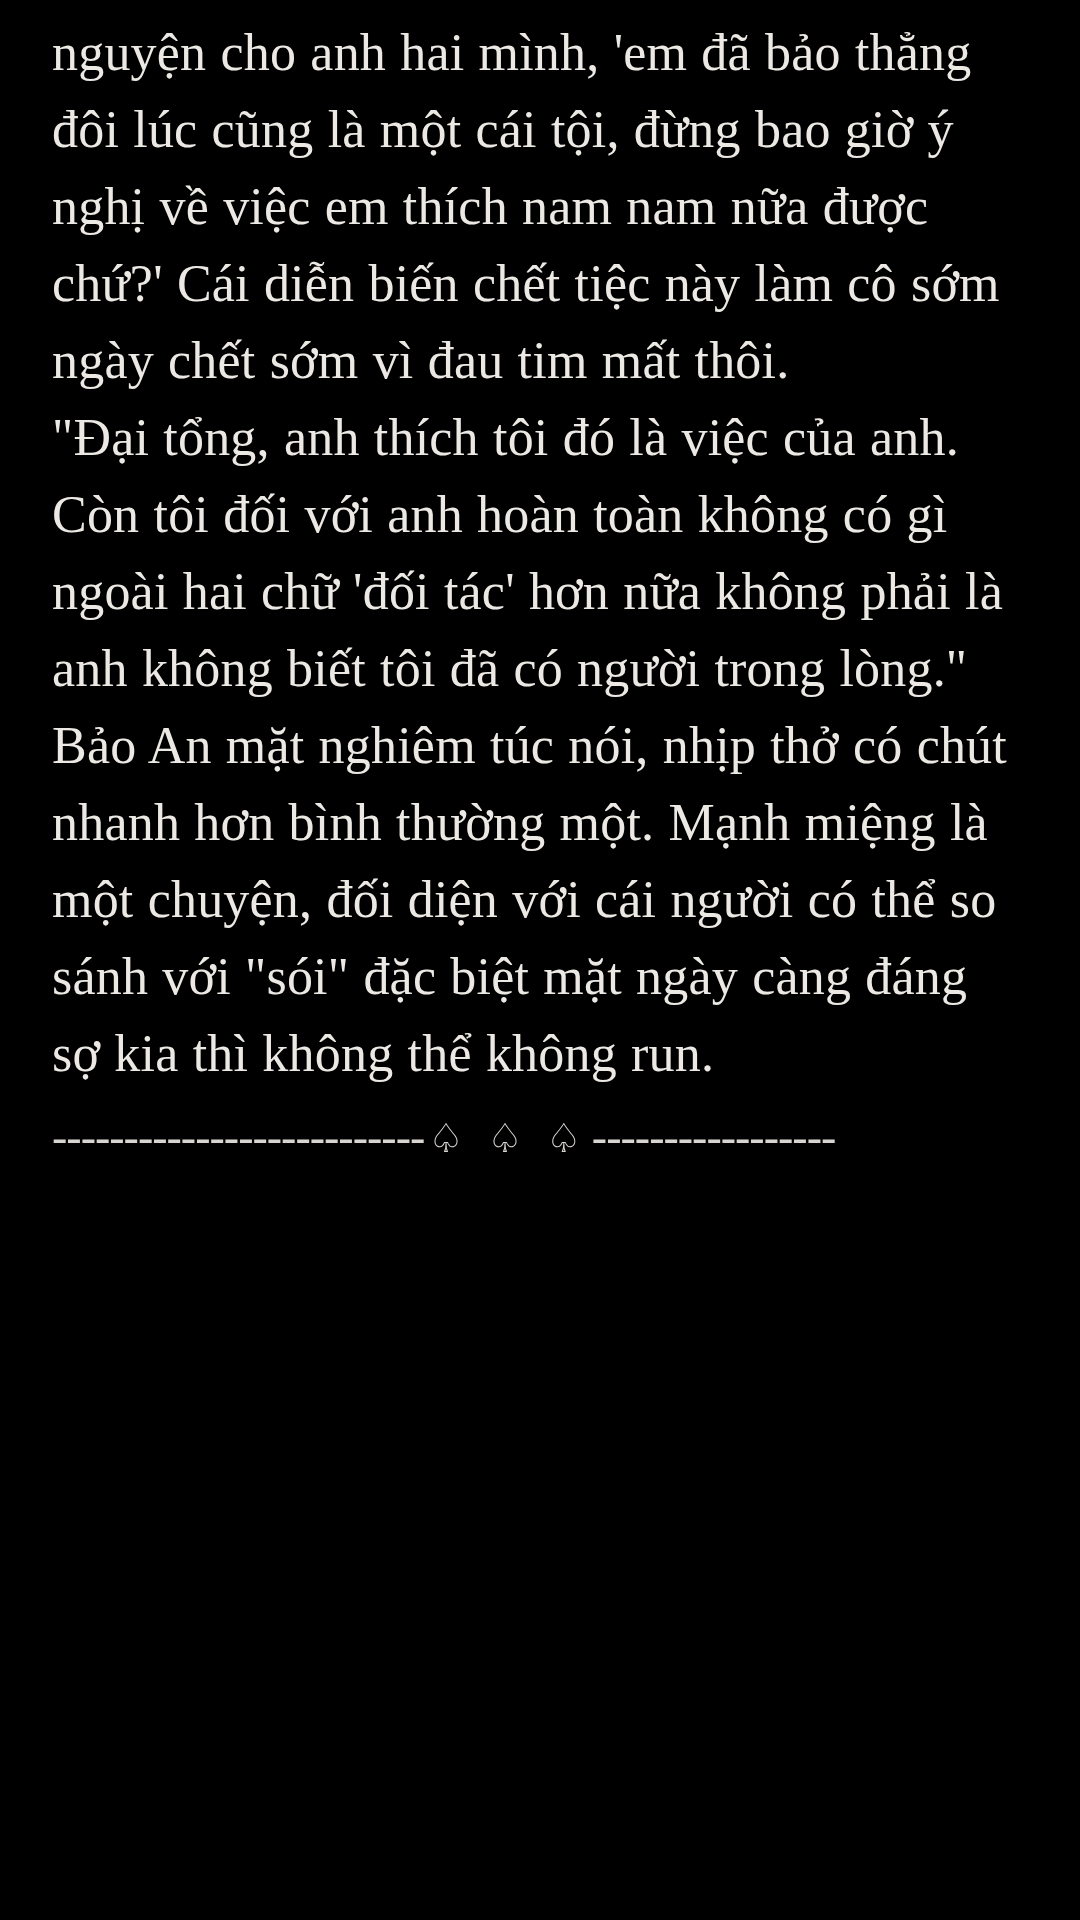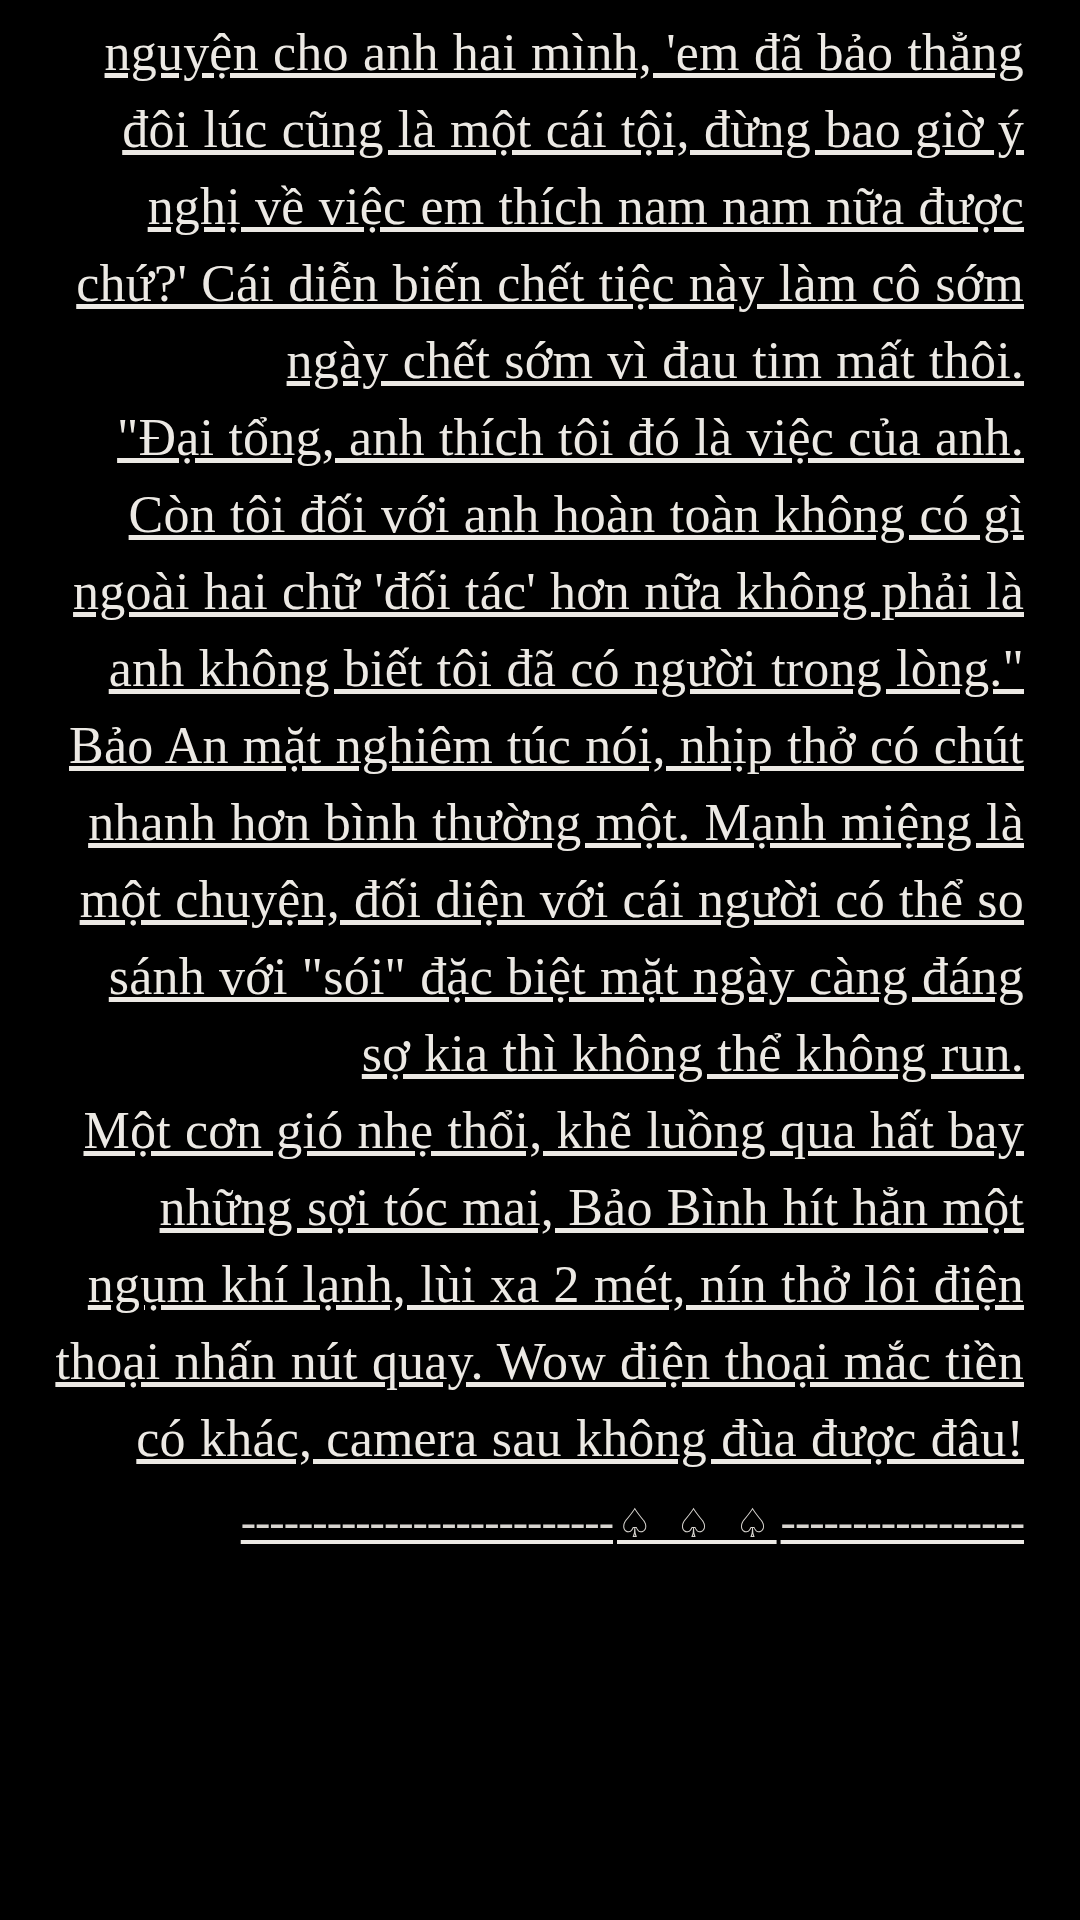--- a/index.html
+++ b/index.html
@@ -18,23 +18,22 @@
     box-sizing: border-box;
     padding: 14px 56px 0 52px;
     position: relative;
     overflow: hidden;
   }
   .reader-body {
     color: #ece9e4;
     font-size: 52px;
     line-height: 77px;
     letter-spacing: 0.2px;
-    text-align: right;
+    text-align: left;
     word-spacing: 1px;
-    text-decoration: underline;
   }
   .para {
     margin: 0;
     padding: 0;
     text-indent: 0;
   }
   .divider {
     color: #d8d5d0;
     font-size: 46px;
     line-height: 70px;
@@ -51,16 +50,15 @@
     letter-spacing: -1px;
   }
 </style>
 </head>
 <body>
 
 <div class="page">
   <div class="reader-body">
     <p class="para">nguyện cho anh hai mình, 'em đã bảo thẳng đôi lúc cũng là một cái tội, đừng bao giờ ý nghị về việc em thích nam nam nữa được chứ?' Cái diễn biến chết tiệc này làm cô sớm ngày chết sớm vì đau tim mất thôi.</p>
     <p class="para">"Đại tổng, anh thích tôi đó là việc của anh. Còn tôi đối với anh hoàn toàn không có gì ngoài hai chữ 'đối tác' hơn nữa không phải là anh không biết tôi đã có người trong lòng." Bảo An mặt nghiêm túc nói, nhịp thở có chút nhanh hơn bình thường một. Mạnh miệng là một chuyện, đối diện với cái người có thể so sánh với "sói" đặc biệt mặt ngày càng đáng sợ kia thì không thể không run.</p>
-    <p class="para">Một cơn gió nhẹ thổi, khẽ luồng qua hất bay những sợi tóc mai, Bảo Bình hít hẳn một ngụm khí lạnh, lùi xa 2 mét, nín thở lôi điện thoại nhấn nút quay. Wow điện thoại mắc tiền có khác, camera sau không đùa được đâu!</p>
     <div class="divider"><span class="dashes">--------------------------</span><span class="suit">♤ ♤ ♤</span><span class="dashes">-----------------</span></div>
   </div>
 </div>
 
 </body></html>

